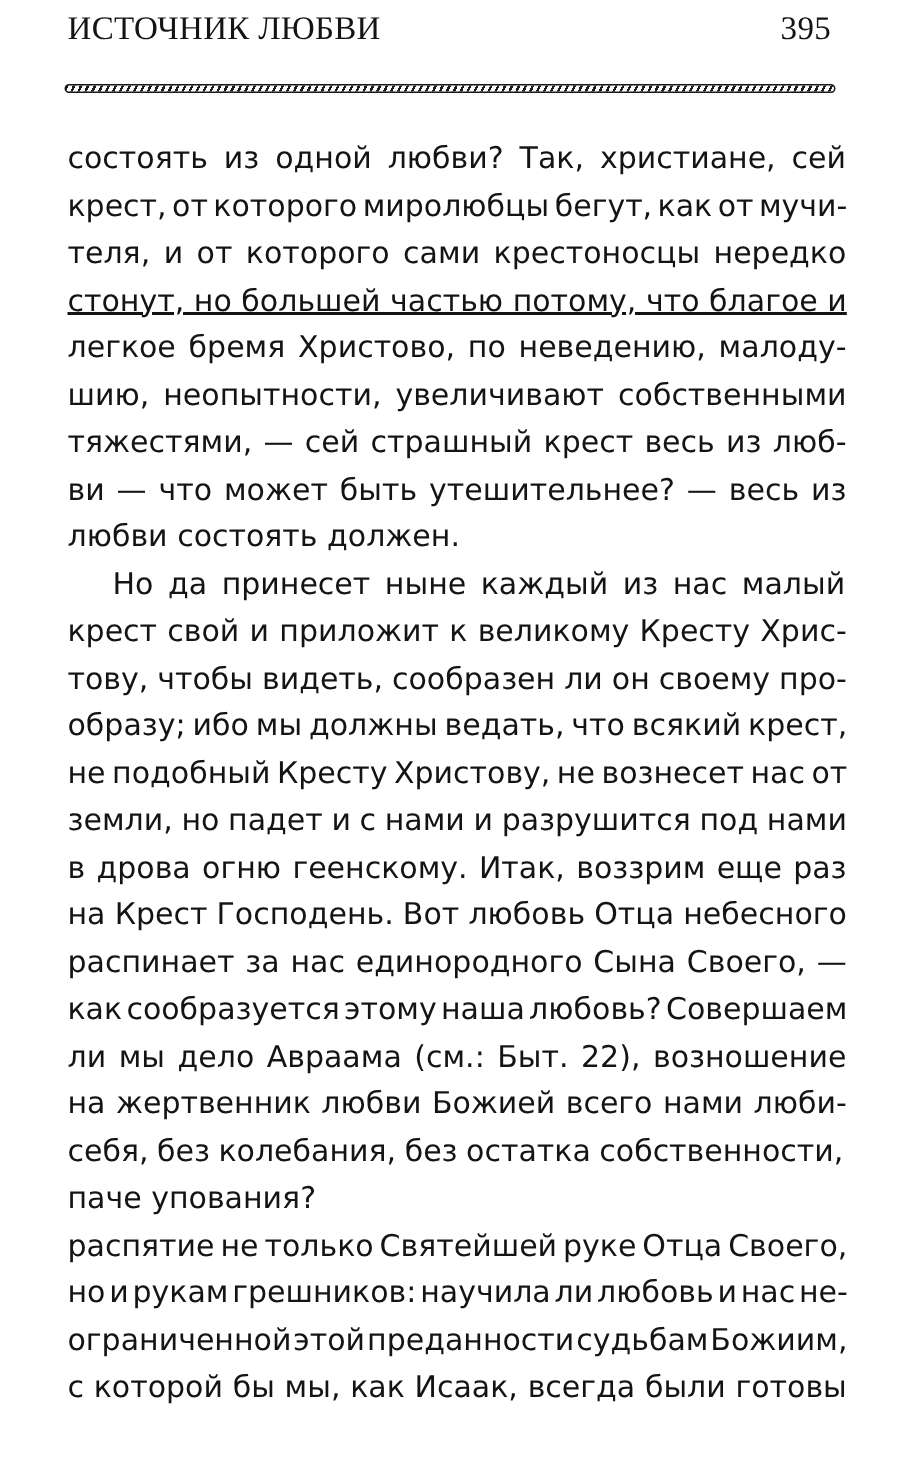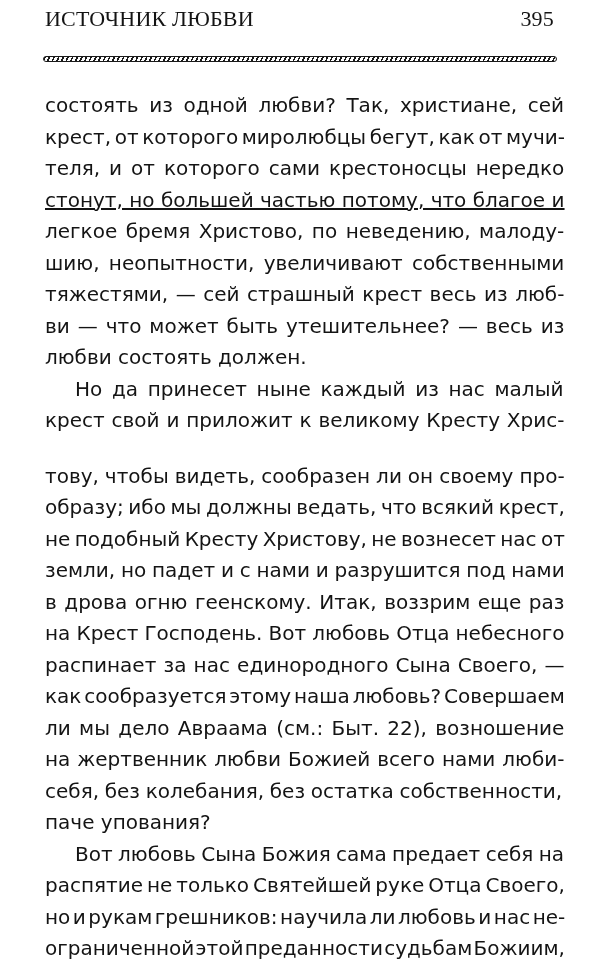--- a/index.html
+++ b/index.html
@@ -111,36 +111,35 @@
       <span class="line" style="word-spacing: 2.15625px; text-align-last: left;">легкое бремя Христово, по неведению, малоду-</span>
       <span class="line" style="word-spacing: 2.98438px; text-align-last: left;">шию, неопытности, увеличивают собственными</span>
       <span class="line" style="word-spacing: 1.18304px; text-align-last: left;">тяжестями, — сей страшный крест весь из люб-</span>
       <span class="line" style="word-spacing: 1.58203px; text-align-last: left;">ви — что может быть утешительнее? — весь из</span>
       <span class="line last">любви состоять должен.</span>
     </div>
 
     <div class="para">
       <span class="line indent" style="word-spacing: 3.33929px; text-align-last: left;">Но да принесет ныне каждый из нас малый</span>
       <span class="line" style="word-spacing: 0.470982px; text-align-last: left;">крест свой и приложит к великому Кресту Хрис-</span>
-      <span class="line" style="word-spacing: -0.377232px; text-align-last: left; margin-top: 24px;">тову, чтобы видеть, сообразен ли он своему про-</span>
+      <span class="line" style="word-spacing: -0.377232px; text-align-last: left;">тову, чтобы видеть, сообразен ли он своему про-</span>
       <span class="line" style="word-spacing: -1.75223px; text-align-last: left;">образу; ибо мы должны ведать, что всякий крест,</span>
       <span class="line" style="word-spacing: -2.02009px; text-align-last: left;">не подобный Кресту Христову, не вознесет нас от</span>
       <span class="line" style="word-spacing: -0.579861px; text-align-last: left;">земли, но падет и с нами и разрушится под нами</span>
       <span class="line" style="word-spacing: 1.20312px; text-align-last: left;">в дрова огню геенскому. Итак, воззрим еще раз</span>
       <span class="line" style="word-spacing: -0.257812px; text-align-last: left;">на Крест Господень. Вот любовь Отца небесного</span>
       <span class="line" style="word-spacing: 0.838542px; text-align-last: left;">распинает за нас единородного Сына Своего, —</span>
       <span class="line" style="word-spacing: -3.5px; text-align-last: left;">как сообразуется этому наша любовь? Совершаем</span>
       <span class="line" style="word-spacing: 1.97991px; text-align-last: left;">ли мы дело Авраама (см.: Быт. 22), возношение</span>
       <span class="line" style="word-spacing: 0.596354px; text-align-last: left;">на жертвенник любви Божией всего нами люби-</span>
       <span class="line" style="word-spacing: -0.684375px; text-align-last: left;">себя, без колебания, без остатка собственности,</span>
       <span class="line last">паче упования?</span>
     </div>
 
     <div class="para">
-      <span class="line indent" style="word-spacing: -0.944196px; text-align-last: left;">Вот любовь Сына Божия сама предает себя на</span>
       <span class="line" style="word-spacing: -2.39583px; text-align-last: left;">распятие не только Святейшей руке Отца Своего,</span>
       <span class="line" style="word-spacing: -3.82639px; text-align-last: left;">но и рукам грешников: научила ли любовь и нас не-</span>
       <span class="line" style="word-spacing: -5.08203px; text-align-last: left;">ограниченной этой преданности судьбам Божиим,</span>
       <span class="line" style="word-spacing: 0.132812px; text-align-last: left;">с которой бы мы, как Исаак, всегда были готовы</span>
     </div>
 
   </div>
 </div>
 
 </body></html>

